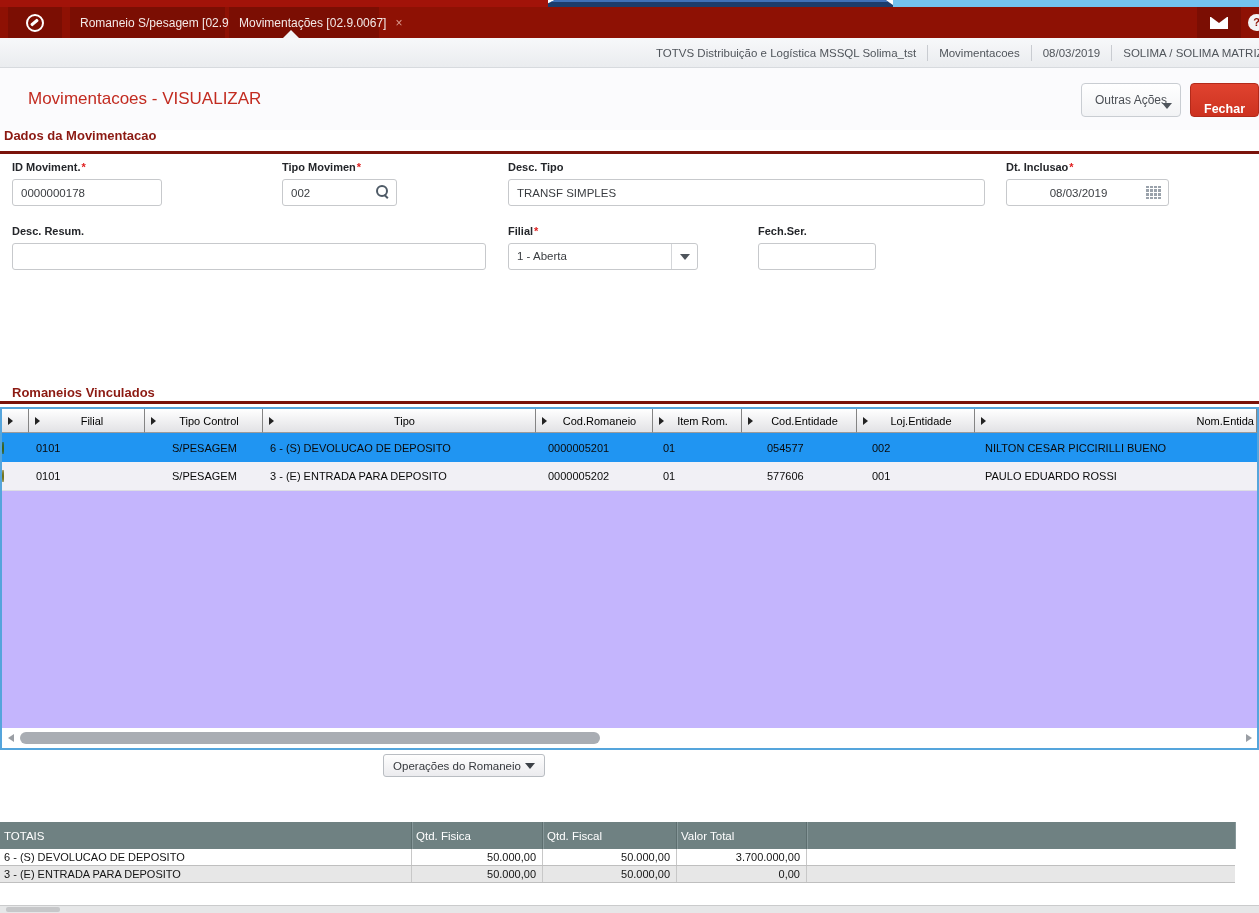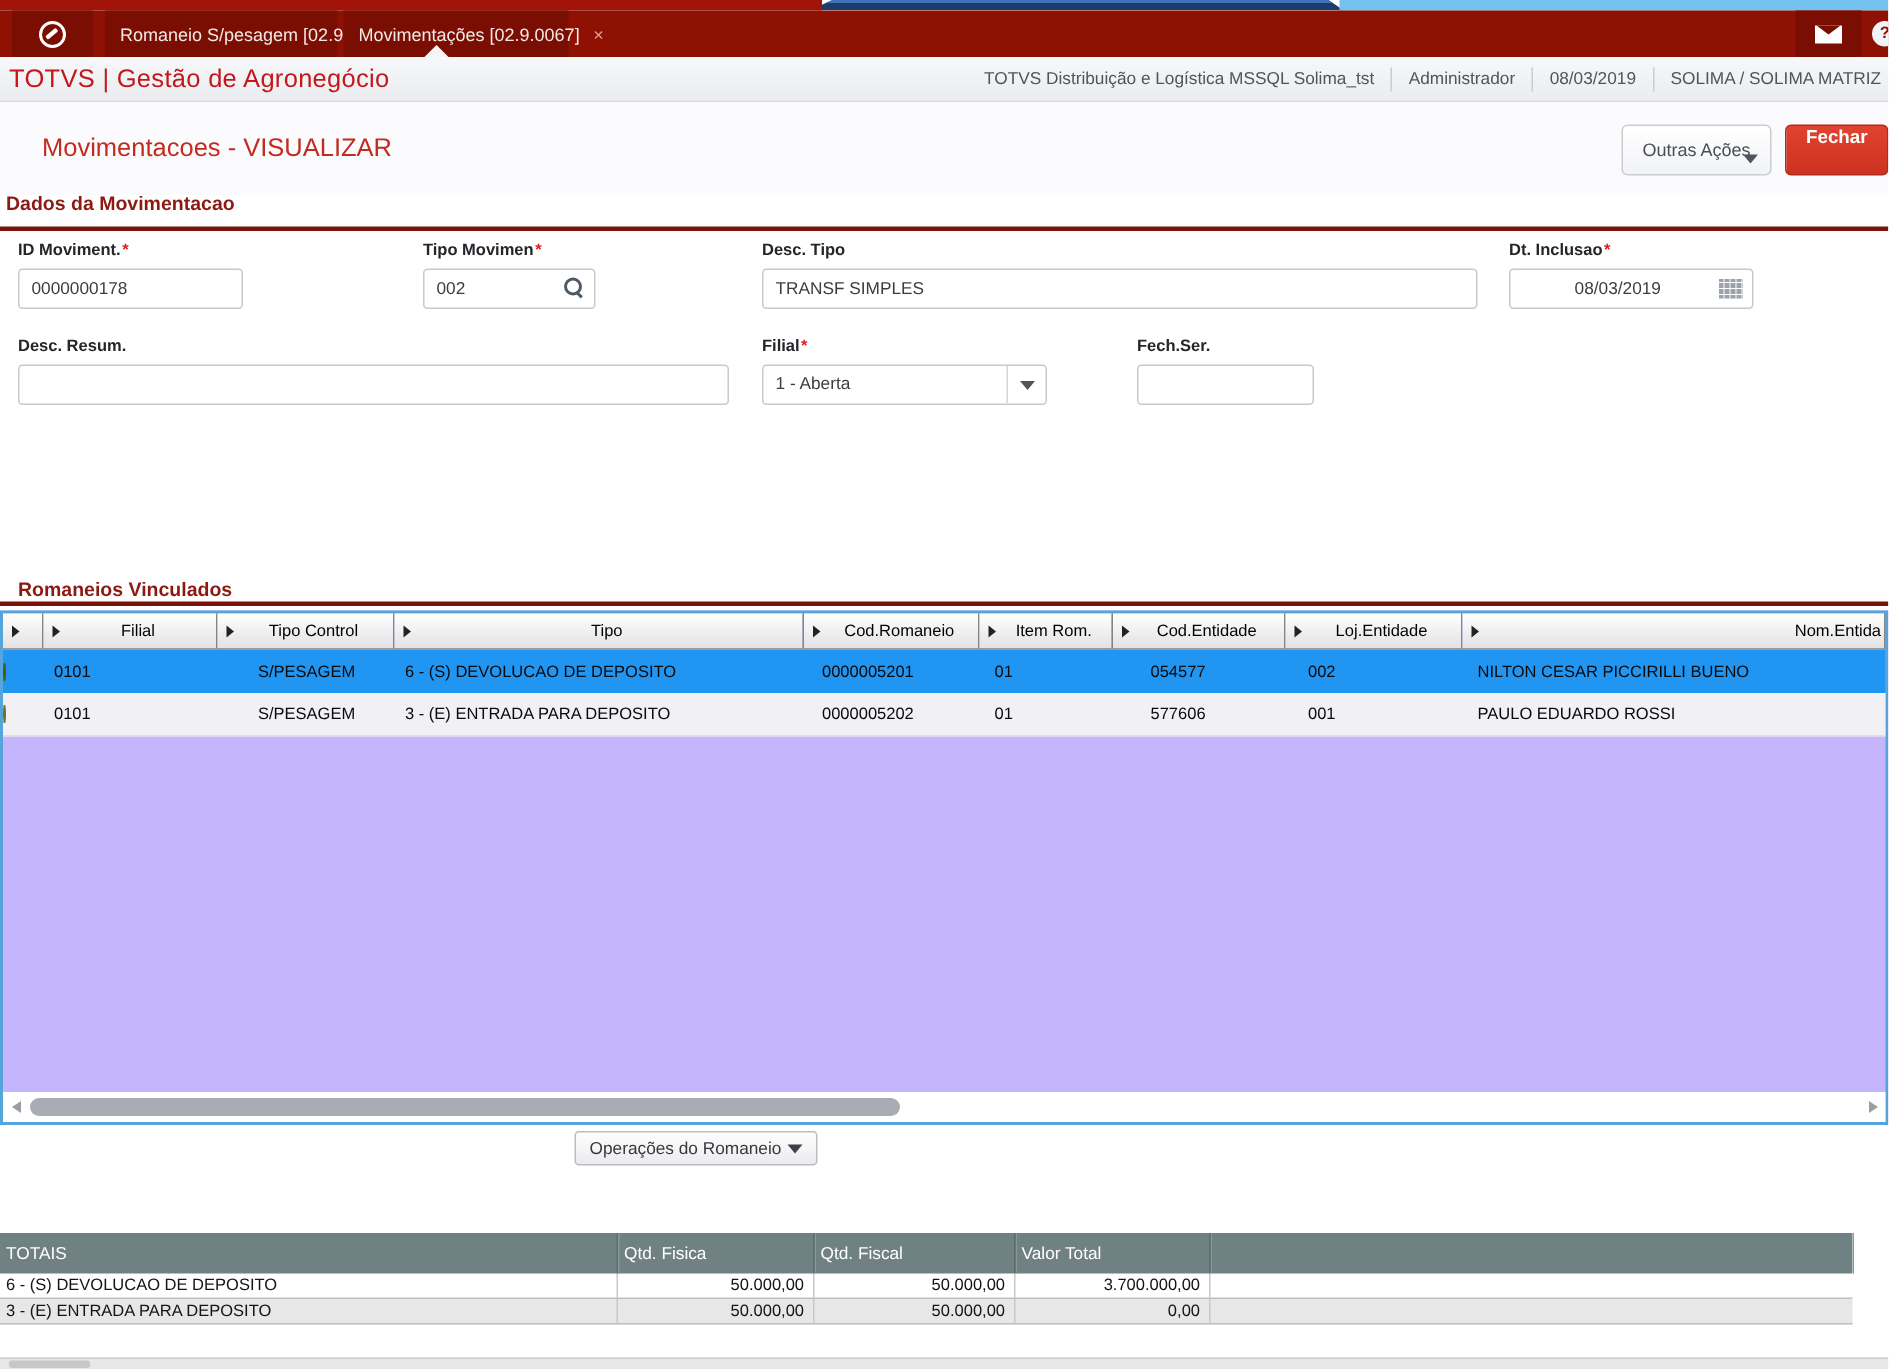--- a/index.html
+++ b/index.html
@@ -48,21 +48,21 @@
   
   #page-header { position:absolute; left:0; top:68px; width:1259px; height:62px; background:#fbfbfd; }
   .page-title { position:absolute; left:28px; top:21px; font-size:17px; color:#c22b20; white-space:nowrap; }
   .btn-light { position:absolute; top:15px; height:34px; background:linear-gradient(#ffffff,#f2f3f5);
                border:1px solid #c9cdd2; border-radius:4px; display:flex; align-items:center; justify-content:center;
                font-size:12px; color:#4b4f55; cursor:pointer; }
   #btn-outras { left:1081px; width:100px; }
   #btn-outras .caret-down { position:absolute; right:8px; bottom:7px; }
   .btn-red { position:absolute; left:1190px; top:15px; width:69px; height:34px;
              background:linear-gradient(#e0432f,#cd3220); border:1px solid #b32a1a; border-radius:4px;
-             color:#fff; font-size:12.5px; font-weight:bold; display:flex; align-items:flex-start; justify-content:center; cursor:pointer; }
+             color:#fff; font-size:12.5px; font-weight:bold; display:flex; align-items:flex-end; justify-content:center; cursor:pointer; }
   .caret-down { width:0; height:0; border-left:5px solid transparent; border-right:5px solid transparent; border-top:6px solid #4f555c; }
 
   
   .section-title { position:absolute; font-size:13px; font-weight:bold; color:#8c1a12; white-space:nowrap; }
   .section-rule { position:absolute; left:0; width:1259px; height:3px; background:#7a130a; }
 
   
   .fld-label { position:absolute; font-size:11px; font-weight:bold; color:#24262a; white-space:nowrap; }
   .req { color:#e02020; margin-left:1px; }
   .fld-wrap { position:absolute; height:27px; }
@@ -151,25 +151,24 @@
       <span class="tab-close">×</span>
     </div>
     <div class="active-caret"></div>
     <div class="mail-tile">
       <span class="mail-glyph"></span>
     </div>
     <div class="help-circle">?</div>
   </div>
 
   <div id="app-header">
-    <span class="brand">TOTVS | Gestão de Agronegócio</span>
     <div class="hdr-right">
       <span class="hdr-item">TOTVS Distribuição e Logística MSSQL Solima_tst</span>
       <span class="hdr-sep"></span>
-      <span class="hdr-item">Administrador</span>
+      <span class="hdr-item">Movimentacoes</span>
       <span class="hdr-sep"></span>
       <span class="hdr-item">08/03/2019</span>
       <span class="hdr-sep"></span>
       <span class="hdr-item">SOLIMA / SOLIMA MATRIZ</span>
 
     </div>
   </div>
 
   <div id="page-header">
     <span class="page-title">Movimentacoes - VISUALIZAR</span>

